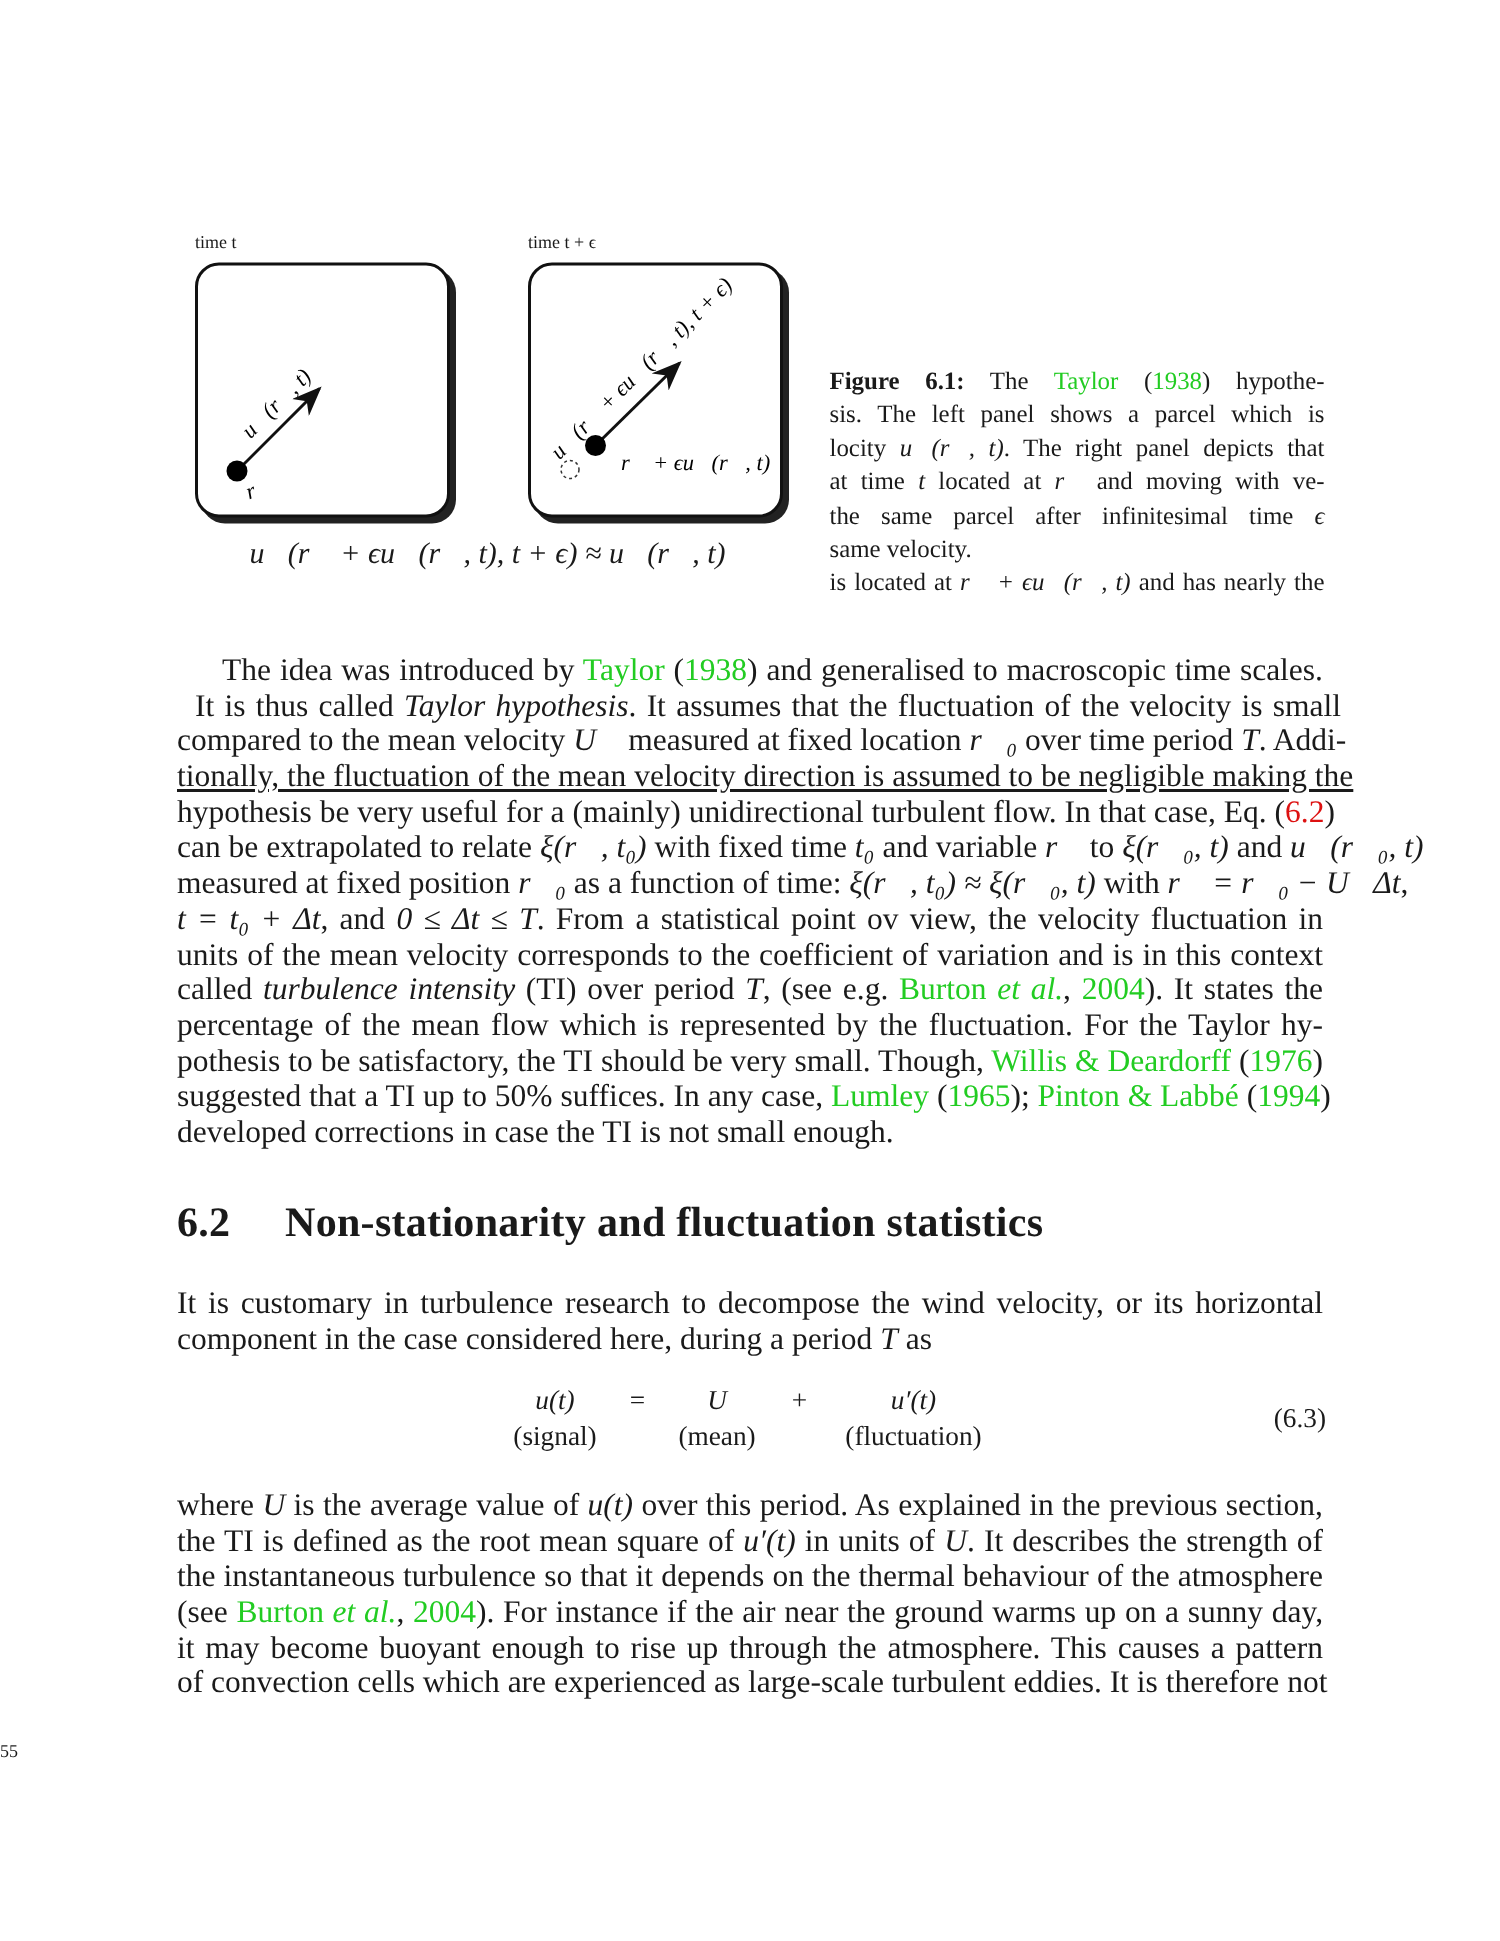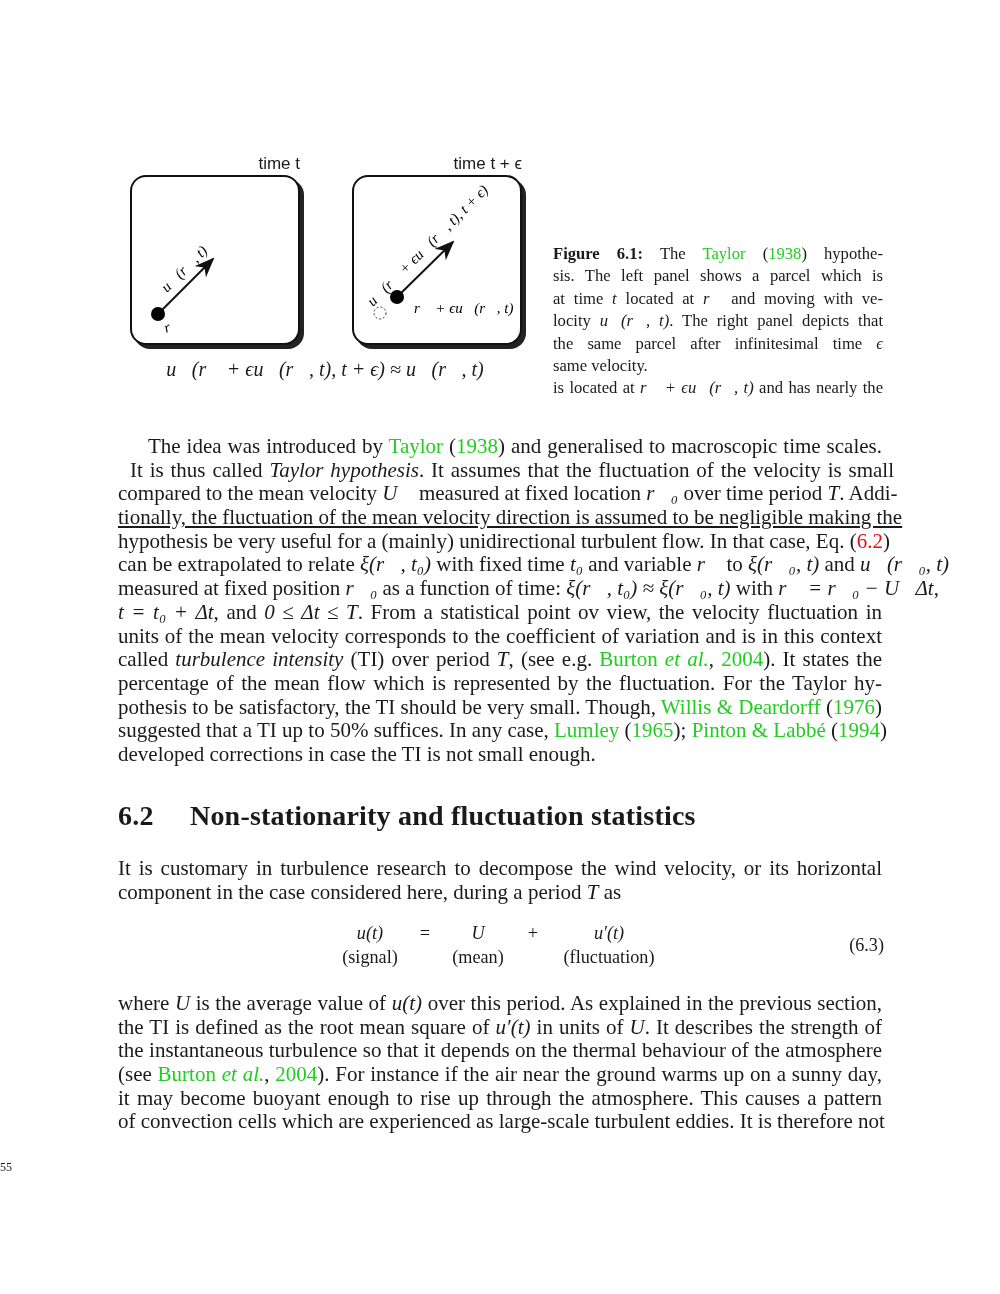--- a/index.html
+++ b/index.html
@@ -9,22 +9,22 @@
   .line { position: absolute; left: 118px; width: 764px; white-space: nowrap;
           font-family: "Liberation Serif", serif; font-size: 21px; line-height: 24px;
           text-align: justify; text-align-last: justify; }
   .line.last { text-align-last: left; }
   .line.indent { left: 148px; width: 734px; }
   .it { font-style: italic; }
   .link-green { color: #22cc22; }
   .link-red { color: #dd1111; }
   .panel { position: absolute; width: 166px; height: 166px; border: 2px solid #111;
            border-radius: 16px; background: #fff; box-shadow: 4px 4px 0 #222; }
-  .panel-title { position: absolute; font-family: Liberation Sans, sans-serif; font-size: 17px;
-                 text-align: right; width: 170px; }
+  .panel-title { position: absolute; font-family: Liberation Serif, serif; font-size: 12px;
+                 text-align: left; width: 170px; }
   .caption { position: absolute; left: 553px; top: 243px; width: 330px;
              font-family: "Liberation Serif", serif; font-size: 16.6px; line-height: 22.4px; }
   .caption .cl { display: block; white-space: nowrap; text-align: justify; text-align-last: justify; }
   .caption .cl.last { text-align-last: left; }
   .heading { position: absolute; left: 118px; top: 800px; font-family: "Liberation Serif", serif;
              font-weight: bold; font-size: 28px; letter-spacing: 0.2px; }
   .heading .num { display: inline-block; width: 72px; }
   .eq { position: absolute; font-family: "Liberation Serif", serif; font-size: 18.2px; text-align: center; }
   .pagenum { position: absolute; left: 0; width: 936px; top: 1160px; text-align: left;
              font-family: "Liberation Serif", serif; font-size: 12px; }
@@ -57,22 +57,22 @@
     <circle cx="397" cy="297" r="7" fill="#000"></circle>
     <text id="lbl-right-arrow" x="0" y="0" font-size="15" transform="translate(373,307) rotate(-45)">u⃗(r⃗ + ϵu⃗(r⃗, t), t + ϵ)</text>
     <text id="lbl-right-dot" x="414" y="313" font-size="15">r⃗ + ϵu⃗(r⃗, t)</text>
   </svg>
 
   <div class="eq" style="left:160px; top:358px; width:330px; font-style:italic; font-size:20px;">u⃗(r⃗ + ϵu⃗(r⃗, t), t + ϵ) ≈ u⃗(r⃗, t)</div>
 
   <div class="caption">
     <span class="cl"><span style="font-weight: bold;">Figure 6.1:</span><span> The </span><span class="link-green">Taylor</span><span> (</span><span class="link-green">1938</span><span>) hypothe-</span></span>
     <span class="cl"><span>sis. The left panel shows a parcel which is</span></span>
+    <span class="cl"><span>locity </span><span class="it">u⃗(r⃗, t)</span><span>. The right panel depicts that</span></span>
     <span class="cl"><span>at time </span><span class="it">t</span><span> located at </span><span class="it">r⃗</span><span> and moving with ve-</span></span>
-    <span class="cl"><span>locity </span><span class="it">u⃗(r⃗, t)</span><span>. The right panel depicts that</span></span>
     <span class="cl"><span>the same parcel after infinitesimal time </span><span class="it">ϵ</span></span>
     <span class="cl last"><span>same velocity.</span></span>
     <span class="cl"><span>is located at </span><span class="it">r⃗ + ϵu⃗(r⃗, t)</span><span> and has nearly the</span></span>
   </div>
 </div>
 
 <div>
   <div class="line indent" style="top:434px;"><span>The idea was introduced by </span><span class="link-green">Taylor</span><span> (</span><span class="link-green">1938</span><span>) and generalised to macroscopic time scales.</span></div>
   <div class="line" style="top:458px;margin-left:12px;"><span>It is thus called </span><span class="it">Taylor hypothesis</span><span>. It assumes that the fluctuation of the velocity is small</span></div>
   <div class="line" style="top:481px;"><span>compared to the mean velocity </span><span class="it">U⃗</span><span> measured at fixed location </span><span class="it">r⃗₀</span><span> over time period </span><span class="it">T</span><span>. Addi-</span></div>

